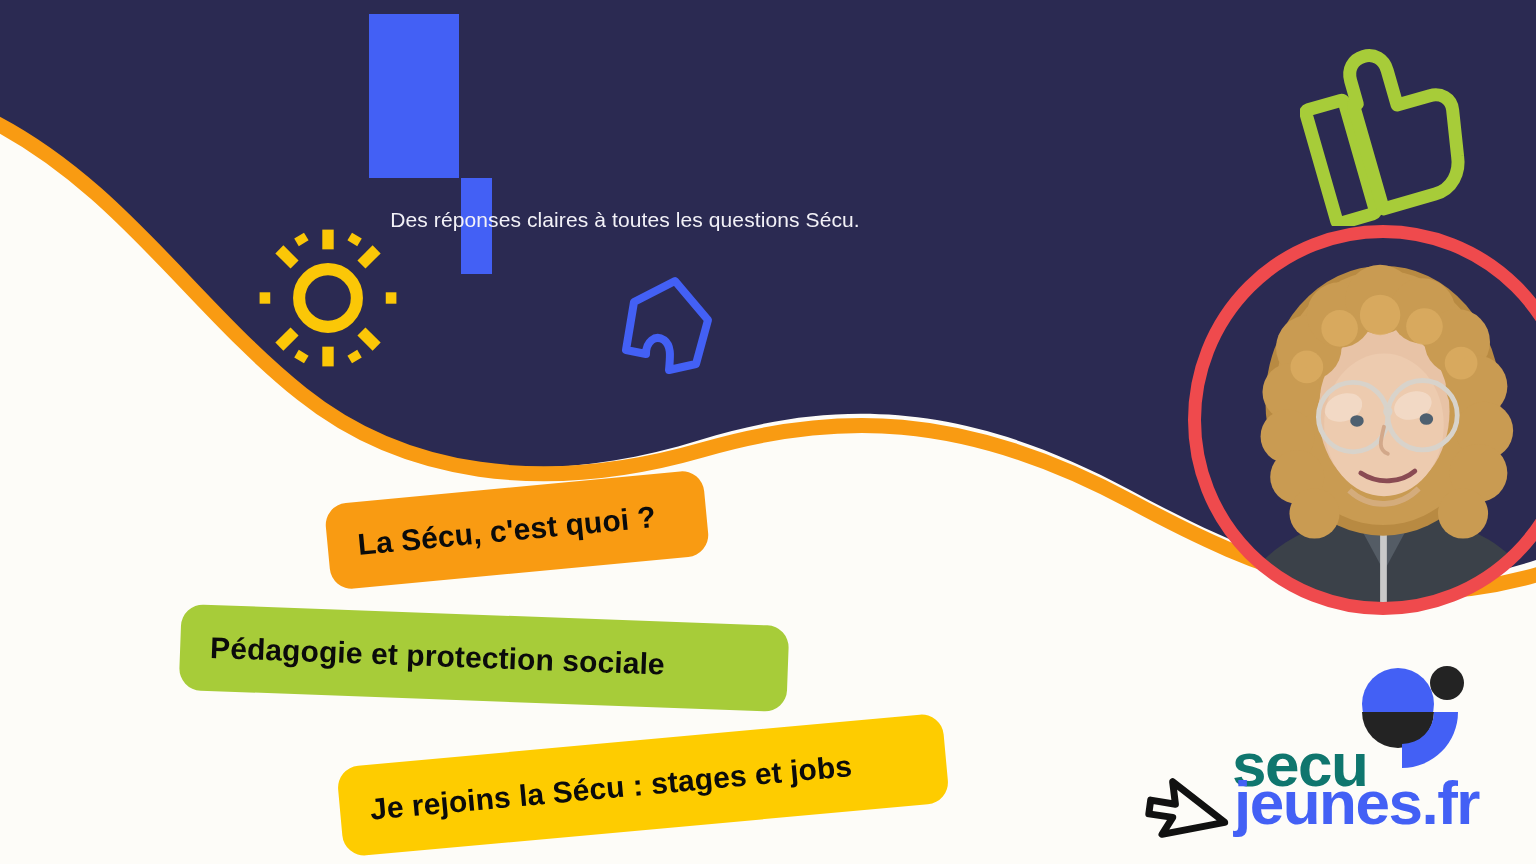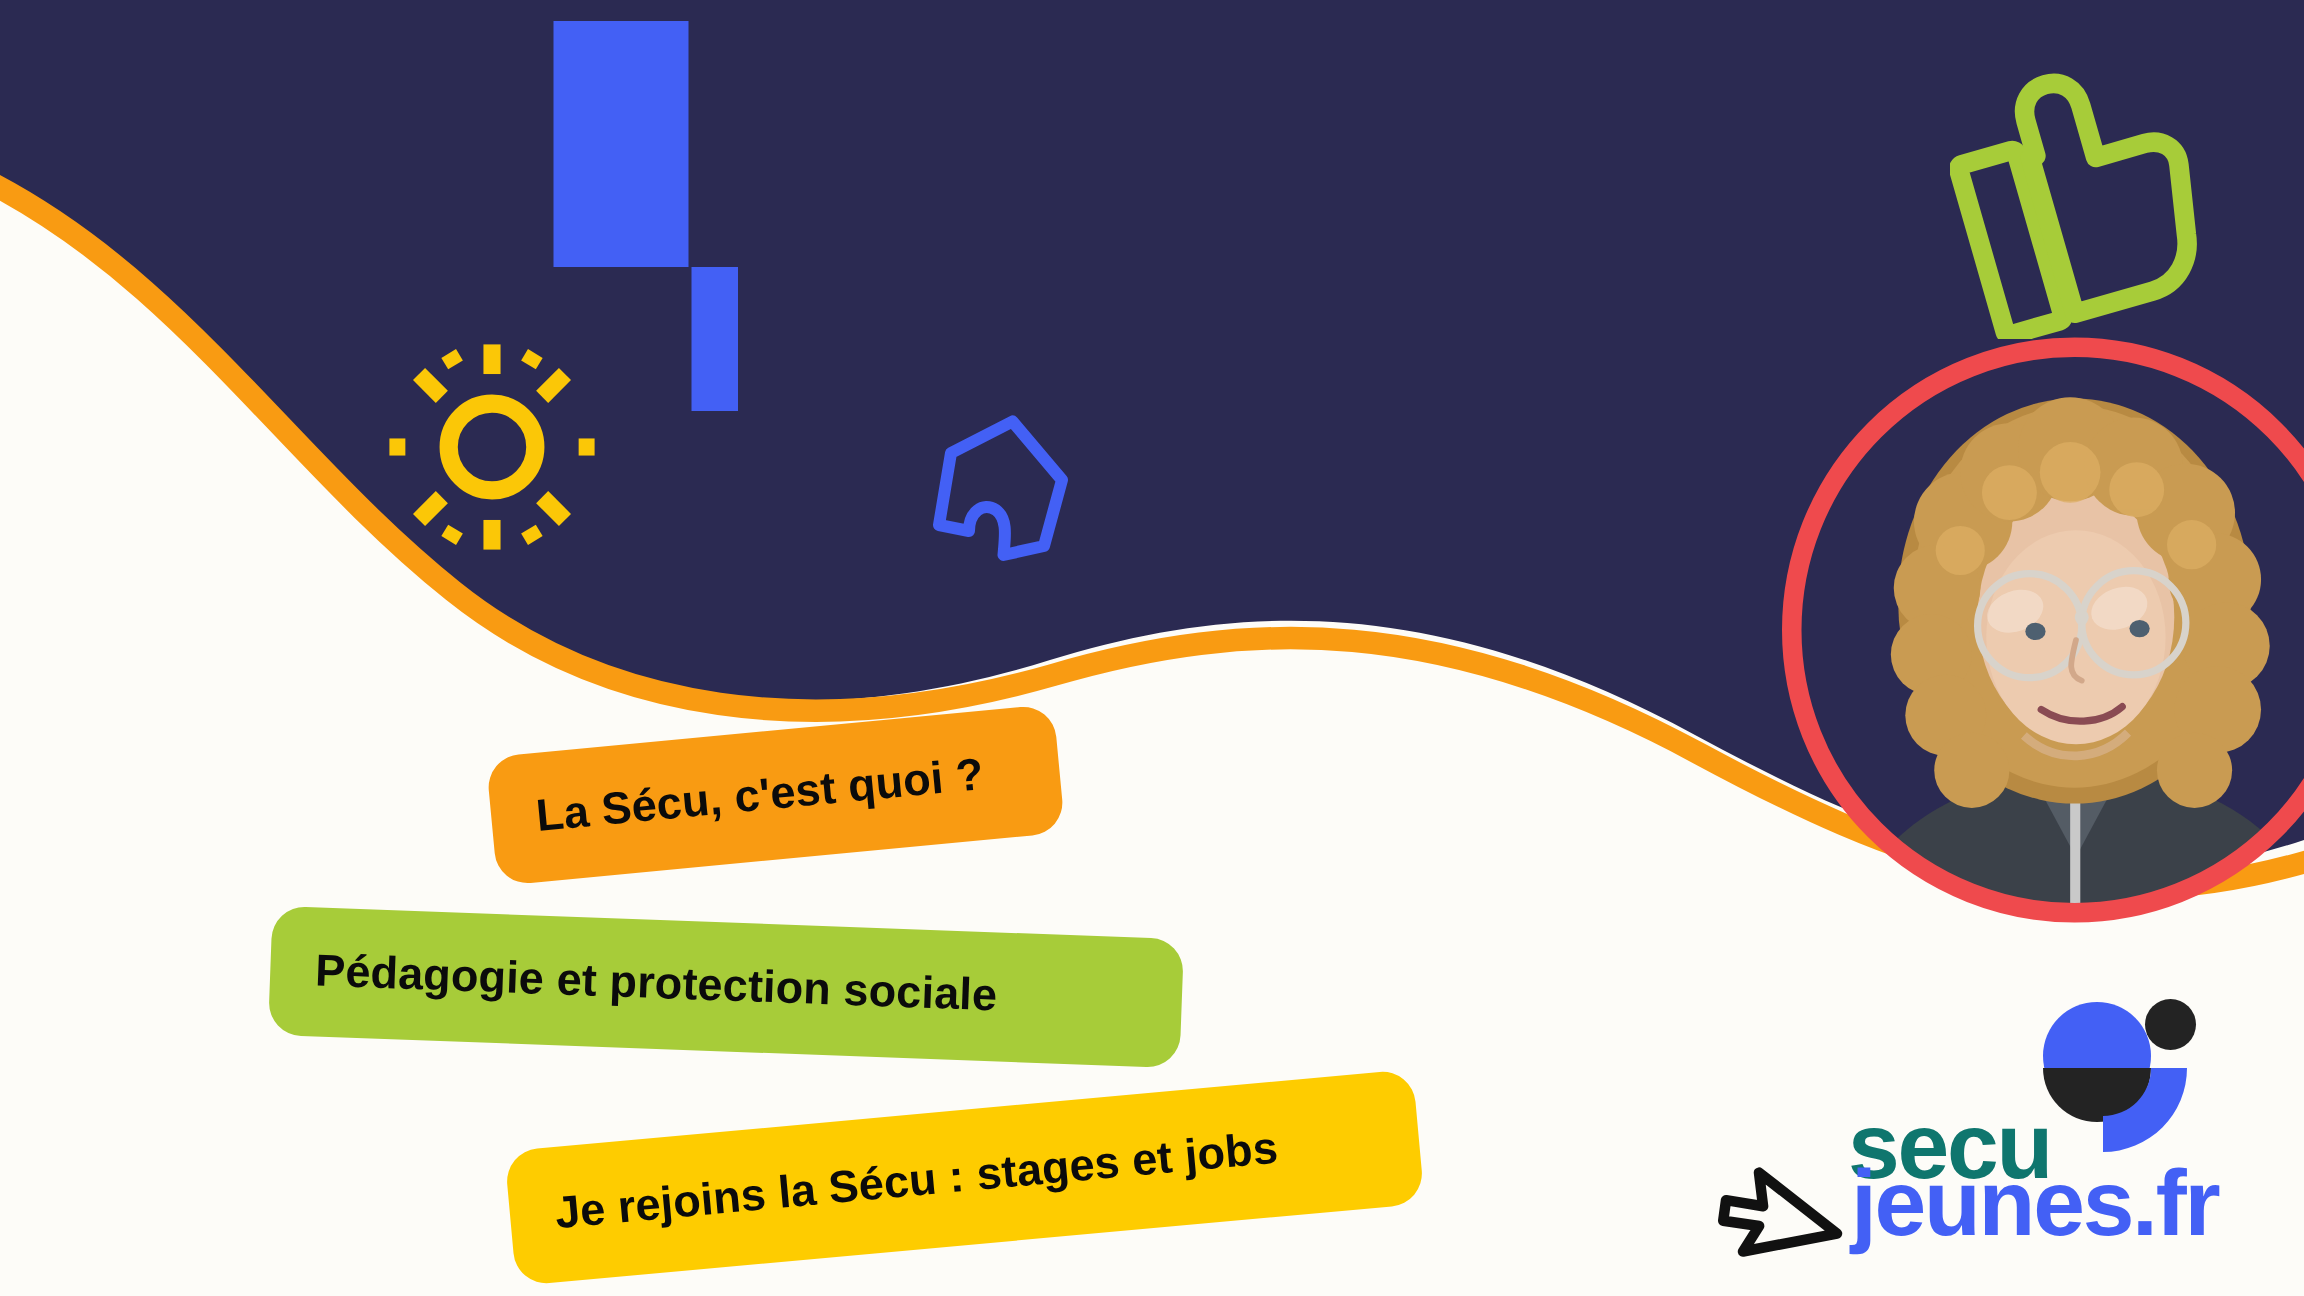--- a/index.html
+++ b/index.html
@@ -178,20 +178,21 @@
 
     <path d="M-10,120 C120,186 192,306 302,394
              C402,474 542,496 702,450
              C832,412 962,410 1132,502
              C1262,572 1382,622 1546,572" fill="none" stroke="#f99b12" stroke-width="15" stroke-linecap="round"></path>
   </svg>
 
   <div class="blue-block-a"></div>
   <div class="blue-block-b"></div>
 
+  <div class="subline">Des réponses claires à toutes les questions Sécu.</div>
 
   <svg class="sun-icon" viewBox="0 0 100 100">
     <circle cx="50" cy="50" r="19" fill="none" stroke="#fbc707" stroke-width="8"></circle>
     <g stroke="#fbc707" stroke-width="7.5" stroke-linecap="butt">
       <line x1="50" y1="5" x2="50" y2="18"></line>
       <line x1="50" y1="82" x2="50" y2="95"></line>
       <line x1="5" y1="50" x2="12" y2="50"></line>
       <line x1="88" y1="50" x2="95" y2="50"></line>
       <line x1="18" y1="18" x2="28" y2="28"></line>
       <line x1="72" y1="72" x2="82" y2="82"></line>

